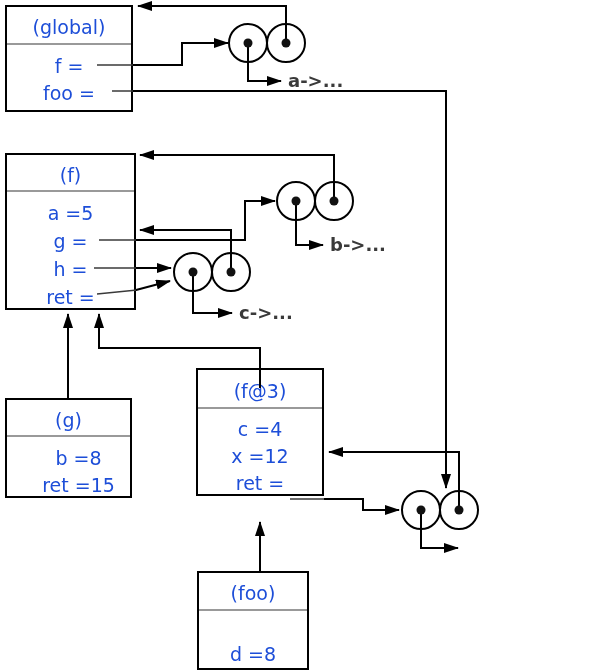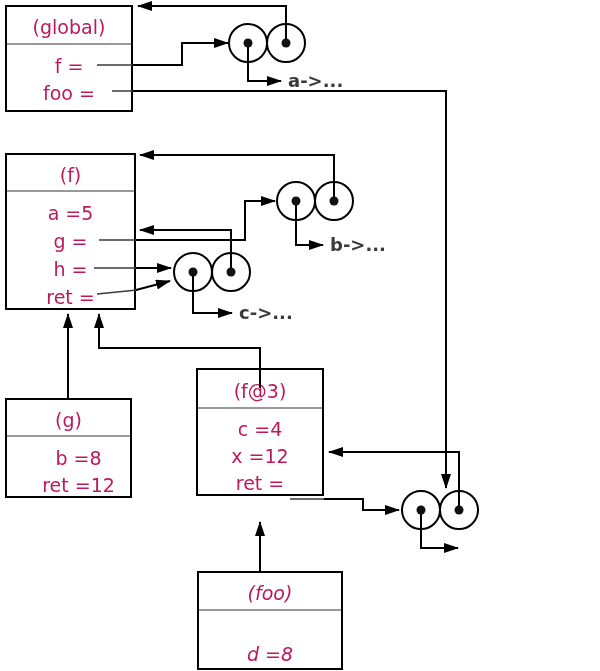--- a/index.html
+++ b/index.html
@@ -11,21 +11,21 @@
     position:relative;
     width:600px; height:671px;
     background:#ffffff;
     overflow:hidden;
   }
   .frame {
     position:absolute;
     background:#ffffff;
     border:2px solid #000000;
     box-sizing:border-box;
-    color:#be185d;
+    color:#1d4ed8;
     font-size:19px;
   }
   .frame-title {
     display:flex; align-items:center; justify-content:center;
     box-sizing:border-box;
     border-bottom:2px solid #999999;
     padding-top:4px;
   }
   .frame-entries { text-align:center; }
   .frame-entry { white-space:pre; }
@@ -62,34 +62,34 @@
       <div class="frame-entry">g =</div>
       <div class="frame-entry">h =</div>
       <div class="frame-entry">ret =</div>
     </div>
   </div>
 
   <div class="frame" style="left:5px; top:398px; width:127px; height:100px;">
     <div class="frame-title" style="height:37px;">(g)</div>
     <div class="frame-entries" style="padding-top:8px; line-height:27px;margin-left:20px;">
       <div class="frame-entry">b =8</div>
-      <div class="frame-entry">ret =12</div>
+      <div class="frame-entry">ret =15</div>
     </div>
   </div>
 
   <div class="frame" style="left:196px; top:368px; width:128px; height:128px;">
     <div class="frame-title" style="height:39px;">(f@3)</div>
     <div class="frame-entries" style="padding-top:7px; line-height:27px;">
       <div class="frame-entry">c =4</div>
       <div class="frame-entry">x =12</div>
       <div class="frame-entry">ret =</div>
     </div>
   </div>
 
-  <div class="frame" style="left:197px; top:571px; width:146px; height:99px;font-style:italic;">
+  <div class="frame" style="left:197px; top:571px; width:112px; height:99px;">
     <div class="frame-title" style="height:38px;">(foo)</div>
     <div class="frame-entries" style="padding-top:7px; line-height:26px;margin-top:23px;">
       <div class="frame-entry">d =8</div>
     </div>
   </div>
 
   <div class="closure-label" style="left:288px; top:70px;">a-&gt;...</div>
   <div class="closure-label" style="left:330px; top:234px;">b-&gt;...</div>
   <div class="closure-label" style="left:239px; top:302px;">c-&gt;...</div>
 

